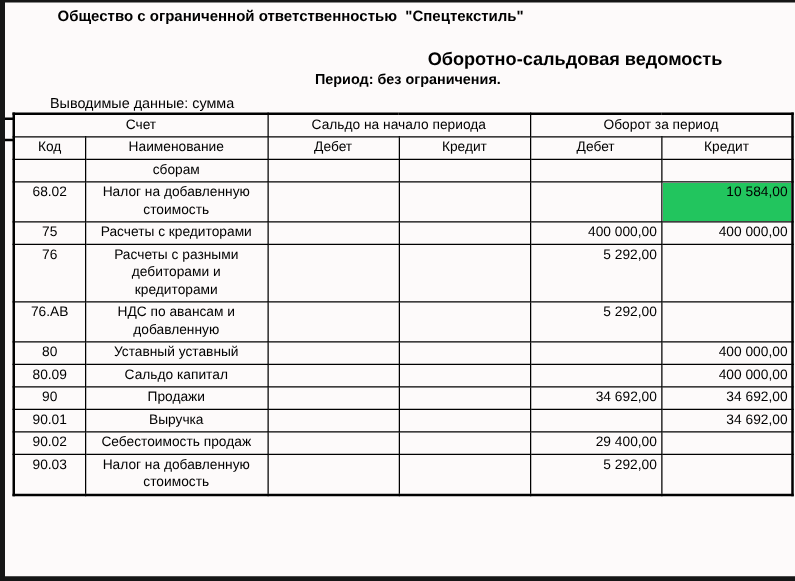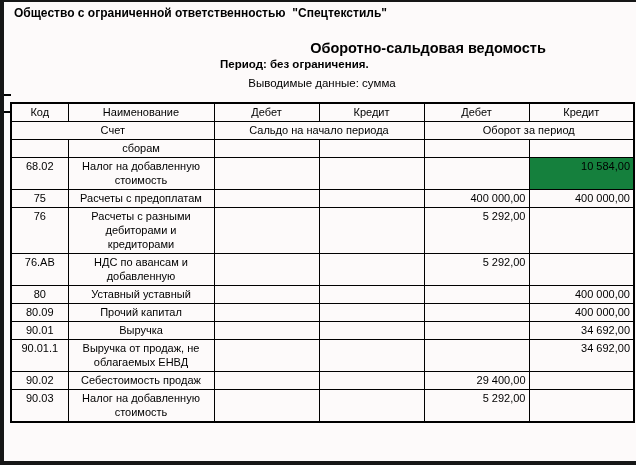--- a/index.html
+++ b/index.html
@@ -12,21 +12,21 @@
     color: #000;
   }
   
   .edge-top    { position: absolute; top: 0; left: 0; width: 636px; height: 2px; background: #161616; z-index: 5; }
   .edge-left   { position: absolute; top: 0; left: 0; width: 4px; height: 465px; background: #161616; z-index: 5; }
   .edge-bottom { position: absolute; bottom: 0; left: 0; width: 636px; height: 4px; background: #161616; z-index: 5; }
   .tick { position: absolute; left: 2px; width: 9px; height: 2px; background: #000; z-index: 4; }
   .tick-1 { top: 94px; }
   .tick-2 { top: 111px; }
 
-  .doc-header { position: relative; padding-top: 6px; }
+  .doc-header { position: relative; padding-top: 6px; padding-left: 32px; }
   .company {
     padding-left: 14px;
     font-size: 12px; font-weight: bold;
     white-space: pre;
   }
   .report-title {
     margin-left: 220px; width: 416px;
     text-align: center;
     font-size: 14.5px; font-weight: bold;
     margin-top: 20px;
@@ -34,22 +34,21 @@
   .report-period {
     margin-left: 220px; width: 416px;
     text-align: left;
     font-size: 11.5px; font-weight: bold;
     margin-top: 2px;
   }
   .output-data {
     padding-left: 8px;
     font-size: 11.5px;
     margin-top: 7px;
-    margin-bottom: 13px;
-    text-align: center;
+    margin-bottom: 1px;
   }
 
   table.sheet {
     margin-left: 10px;
     border-collapse: collapse;
     table-layout: fixed;
     width: 623px;
     font-size: 11px;
     line-height: 14px;
   }
@@ -89,54 +88,54 @@
 <table class="sheet">
   <colgroup>
     <col style="width:57px">
     <col style="width:146px">
     <col style="width:105px">
     <col style="width:105px">
     <col style="width:105px">
     <col style="width:105px">
   </colgroup>
   <thead>
+    <tr>
+      <th colspan="2">Счет</th>
+      <th colspan="2">Сальдо на начало периода</th>
+      <th colspan="2">Оборот за период</th>
+    </tr>
     <tr>
       <th>Код</th>
       <th>Наименование</th>
       <th>Дебет</th>
       <th>Кредит</th>
       <th>Дебет</th>
       <th>Кредит</th>
     </tr>
-    <tr>
-      <th colspan="2">Счет</th>
-      <th colspan="2">Сальдо на начало периода</th>
-      <th colspan="2">Оборот за период</th>
-    </tr>
   </thead>
   <tbody>
       <tr>
         <td class="txt"></td>
         <td class="txt">сборам</td>
         <td class="num"></td>
         <td class="num"></td>
         <td class="num"></td>
         <td class="num"></td>
       </tr>
       <tr>
         <td class="txt">68.02</td>
         <td class="txt">Налог на добавленную стоимость</td>
         <td class="num"></td>
         <td class="num"></td>
         <td class="num"></td>
-        <td class="num selected" style="background: #15803d;">10 584,00</td>
+        <td class="num selected" style="background: #22c55e;">10 584,00</td>
       </tr>
       <tr>
         <td class="txt">75</td>
-        <td class="txt">Расчеты с предоплатам</td>
+        <td class="txt">Расчеты с кредиторами</td>
         <td class="num"></td>
         <td class="num"></td>
         <td class="num">400 000,00</td>
         <td class="num">400 000,00</td>
       </tr>
       <tr>
         <td class="txt">76</td>
         <td class="txt">Расчеты с разными дебиторами и кредиторами</td>
         <td class="num"></td>
         <td class="num"></td>
@@ -154,43 +153,43 @@
       <tr>
         <td class="txt">80</td>
         <td class="txt">Уставный уставный</td>
         <td class="num"></td>
         <td class="num"></td>
         <td class="num"></td>
         <td class="num">400 000,00</td>
       </tr>
       <tr>
         <td class="txt">80.09</td>
-        <td class="txt">Прочий капитал</td>
-        <td class="num"></td>
-        <td class="num"></td>
-        <td class="num"></td>
-        <td class="num">400 000,00</td>
+        <td class="txt">Сальдо капитал</td>
+        <td class="num"></td>
+        <td class="num"></td>
+        <td class="num"></td>
+        <td class="num">400 000,00</td>
+      </tr>
+      <tr>
+        <td class="txt">90</td>
+        <td class="txt">Продажи</td>
+        <td class="num"></td>
+        <td class="num"></td>
+        <td class="num">34 692,00</td>
+        <td class="num">34 692,00</td>
       </tr>
       <tr>
         <td class="txt">90.01</td>
         <td class="txt">Выручка</td>
         <td class="num"></td>
         <td class="num"></td>
         <td class="num"></td>
         <td class="num">34 692,00</td>
       </tr>
       <tr>
-        <td class="txt">90.01.1</td>
-        <td class="txt">Выручка от продаж, не облагаемых ЕНВД</td>
-        <td class="num"></td>
-        <td class="num"></td>
-        <td class="num"></td>
-        <td class="num">34 692,00</td>
-      </tr>
-      <tr>
         <td class="txt">90.02</td>
         <td class="txt">Себестоимость продаж</td>
         <td class="num"></td>
         <td class="num"></td>
         <td class="num">29 400,00</td>
         <td class="num"></td>
       </tr>
       <tr>
         <td class="txt">90.03</td>
         <td class="txt">Налог на добавленную стоимость</td>

